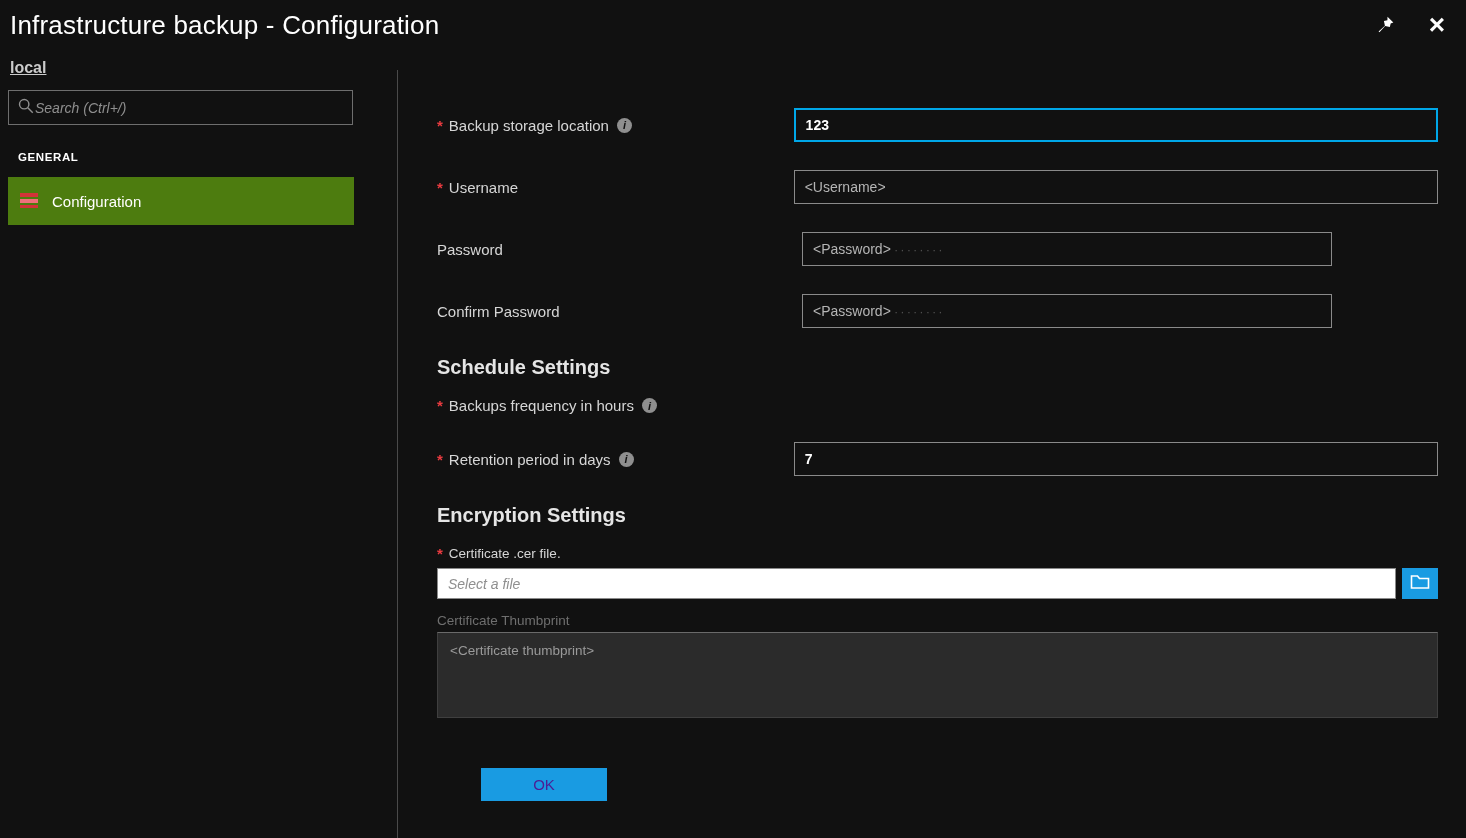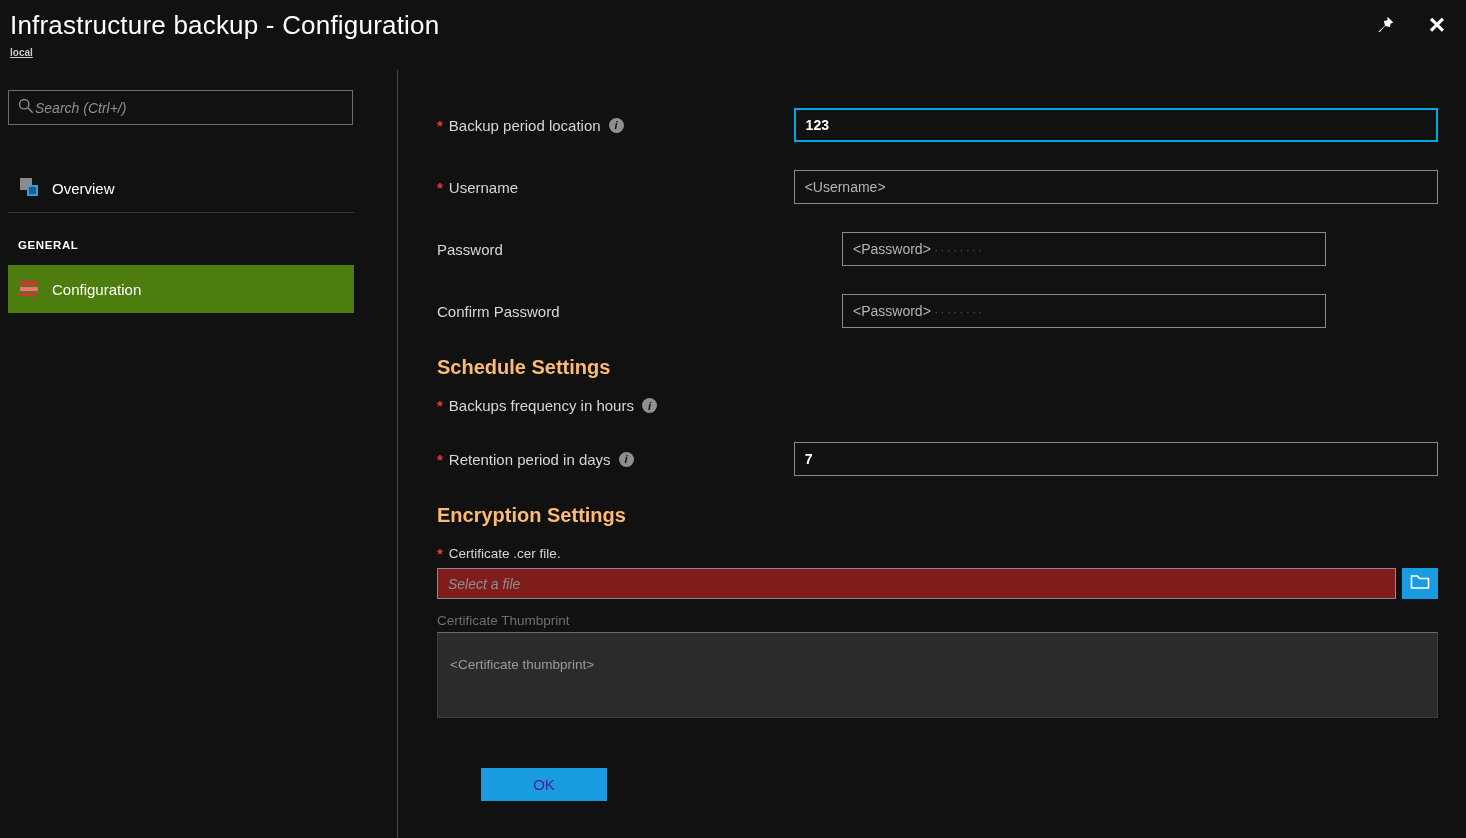--- a/index.html
+++ b/index.html
@@ -8,21 +8,21 @@
     background:#111111;
     font-family:"Liberation Sans","DejaVu Sans",sans-serif;
     color:#ffffff;
     overflow:hidden;
   }
   .app { position:relative; width:1466px; height:838px; background:#111111; }
 
   
   .header { position:absolute; top:0; left:0; right:0; height:70px; padding:10px 8px 0 10px; }
   .header .title { font-size:26px; font-weight:400; color:#ffffff; letter-spacing:0.2px; }
-  .header .subtitle { margin-top:6px; font-size:10px; font-weight:bold; color:#cccccc;text-decoration:underline; }
+  .header .subtitle { margin-top:18px; font-size:16px; font-weight:bold; color:#cccccc;text-decoration:underline; }
   .header-actions { position:absolute; top:10px; right:14px; display:flex; align-items:center; gap:22px; }
   .icon-btn { width:30px; height:30px; display:flex; align-items:center; justify-content:center; cursor:pointer; color:#ffffff; }
   .close-glyph { font-size:28px; font-weight:bold; line-height:1; color:#ffffff; }
 
   
   .sidebar { position:absolute; top:70px; left:0; bottom:0; width:398px; border-right:1px solid #4a4a4a; }
   .search-box {
     margin:20px 8px 0 8px; width:345px; height:35px;
     border:1px solid #6e6e6e; display:flex; align-items:center; padding:0 8px; 
   }
@@ -51,44 +51,44 @@
     font-size:11px; font-weight:bold; font-style:italic;
     display:inline-flex; align-items:center; justify-content:center; margin-left:2px;
   }
   .txt-input {
     width:659px; height:34px; background:#111111; border:1px solid #8a8a8a;
     color:#ffffff; font-size:14px; padding:0 10px; font-family:inherit; outline:none;
   }
   .txt-input.has-value { font-weight:600; }
   .txt-input::placeholder { color:#b5b5b5; font-weight:400; }
   .txt-input.focused { border:2px solid #00a7e8; }
-  .input-wrap { position:relative; width:484px;margin-left:40px; }
+  .input-wrap { position:relative; width:530px; }
   .input-wrap .txt-input { width:100%; }
   .mask-dots {
     position:absolute; left:92px; top:50%; transform:translateY(-50%);
     color:#4f4f4f; font-size:13px; letter-spacing:2px; pointer-events:none;
   }
 
-  .section-title { font-size:20px; font-weight:600; color:#fdba74; margin:10px 0 18px 0; }
+  .section-title { font-size:20px; font-weight:600; color:#e5e5e5; margin:10px 0 18px 0; }
 
   .cert-label { font-size:13.5px; color:#d6d6d6; margin:14px 0 6px 0; display:flex; align-items:center; gap:6px; }
   .cert-label.dim { color:#6f6f6f; margin-bottom:4px; }
   .file-row { display:flex; align-items:stretch; gap:6px; }
   .file-input {
-    flex:1; height:31px; background:#7f1d1d; border:1px solid #8a8a8a;
+    flex:1; height:31px; background:#ffffff; border:1px solid #8a8a8a;
     color:#8f8f8f; font-size:14px; font-style:italic; padding:0 10px; font-family:inherit; outline:none;
   }
   .file-input::placeholder { color:#8f8f8f; font-style:italic; }
   .browse-btn {
     width:36px; height:31px; background:#199be2; border:none; cursor:pointer;
     display:flex; align-items:center; justify-content:center;
   }
   .thumbprint {
     width:100%; height:86px; background:#2b2b2b; border:1px solid #3f3f3f; border-top:1px solid #6a6a6a;
-    color:#c9c9c9; font-size:13.5px; padding:24px 12px; font-family:inherit; resize:none; outline:none;
+    color:#c9c9c9; font-size:13.5px; padding:10px 12px; font-family:inherit; resize:none; outline:none;
   }
   .thumbprint::placeholder { color:#9a9a9a; }
 
   .ok-btn {
     margin:46px 0 0 44px; width:126px; height:33px; background:#199be2; border:none;
     color:#4c1d95; font-size:15px; cursor:pointer; font-family:inherit;
   }
 </style>
 </head>
 <body>
@@ -114,51 +114,41 @@
     <div class="search-box">
       <span>
         <svg width="18" height="18" viewBox="0 0 20 20" fill="none" stroke="#8f8f8f" stroke-width="1.6">
           <circle cx="8" cy="8" r="5.2"></circle>
           <line x1="12" y1="12" x2="17.5" y2="17.5"></line>
         </svg>
       </span>
       <input type="text" placeholder="Search (Ctrl+/)" style="">
     </div>
 
-    <div class="nav-item overview">
-      <span>
-        <svg width="22" height="22" viewBox="0 0 22 22">
-          <rect x="2" y="2" width="12" height="12" fill="#8c8c8c"></rect>
-          <rect x="9" y="9" width="11" height="11" fill="#2f9ee3"></rect>
-          <rect x="11" y="11" width="7" height="7" fill="#1a5f8e"></rect>
-        </svg>
-      </span>
-      <span>Overview</span>
-    </div>
 
     <div class="section-header">GENERAL</div>
 
     <div class="nav-item selected">
       <span>
         <svg width="22" height="22" viewBox="0 0 22 22">
           <rect x="2" y="4" width="18" height="4" fill="#d13438"></rect>
           <rect x="2" y="10" width="18" height="4" fill="#f1707b"></rect>
           <rect x="2" y="16" width="18" height="3" fill="#d13438"></rect>
         </svg>
       </span>
       <span>Configuration</span>
     </div>
   </div>
 
   <div class="content">
 
     <div class="form-row">
       <div class="form-label">
         <span class="req">*</span>
-        <span>Backup period location</span>
+        <span>Backup storage location</span>
         <span class="info-icon">i</span>
       </div>
       <input class="txt-input has-value focused" value="123" style="">
     </div>
 
     <div class="form-row">
       <div class="form-label">
         <span class="req">*</span>
         <span>Username</span>
       </div>

